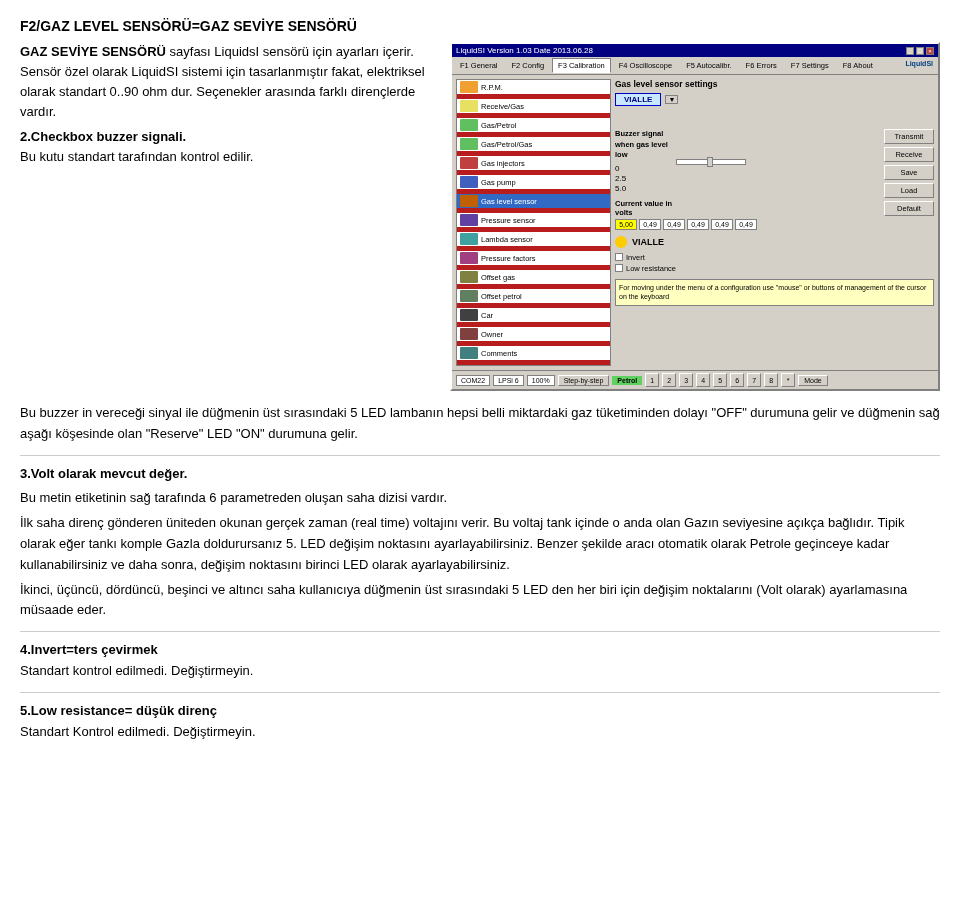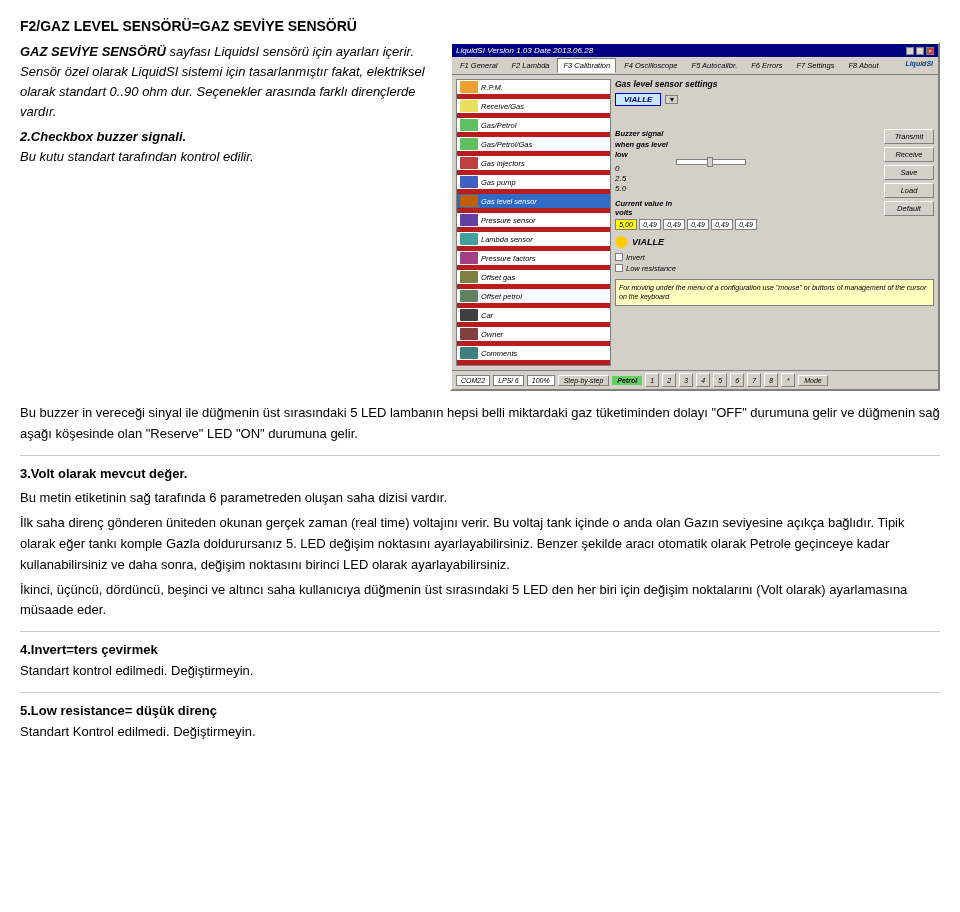--- a/index.html
+++ b/index.html
@@ -16,21 +16,20 @@
     .main-title {
       font-size: 14px;
       font-weight: bold;
       margin-bottom: 8px;
     }
 
     .two-col {
       display: flex;
       gap: 16px;
       margin-bottom: 12px;
-      font-style: italic;
     }
 
     .left-col {
       flex: 1;
       font-size: 13px;
       line-height: 1.55;
     }
 
     .right-col {
       width: 490px;
@@ -394,21 +393,21 @@
         <span>LiquidSI Version 1.03  Date 2013.06.28</span>
         <div style="display:flex;gap:2px;">
           <div style="width:8px;height:8px;background:#d4d0c8;border:1px solid #808080;font-size:6px;text-align:center;line-height:7px;">_</div>
           <div style="width:8px;height:8px;background:#d4d0c8;border:1px solid #808080;font-size:6px;text-align:center;line-height:7px;">□</div>
           <div style="width:8px;height:8px;background:#c04040;border:1px solid #808080;font-size:6px;text-align:center;line-height:7px;color:#fff;">×</div>
         </div>
       </div>
 
       <div class="app-menubar">
         <div class="menu-tab">F1 General</div>
-        <div class="menu-tab">F2 Lambda</div>
+        <div class="menu-tab">F2 Config</div>
         <div class="menu-tab active">F3 Calibration</div>
         <div class="menu-tab">F4 Oscilloscope</div>
         <div class="menu-tab">F5 Autocalibr.</div>
         <div class="menu-tab">F6 Errors</div>
         <div class="menu-tab">F7 Settings</div>
         <div class="menu-tab">F8 About</div>
         <div style="margin-left:auto;font-size:7px;font-weight:bold;padding:2px 3px;color:#004080;">LiquidSI</div>
       </div>
 
       <div class="app-body">

